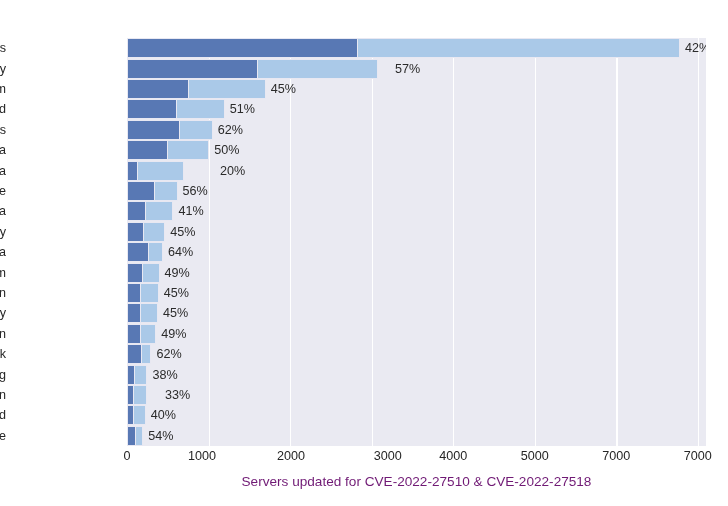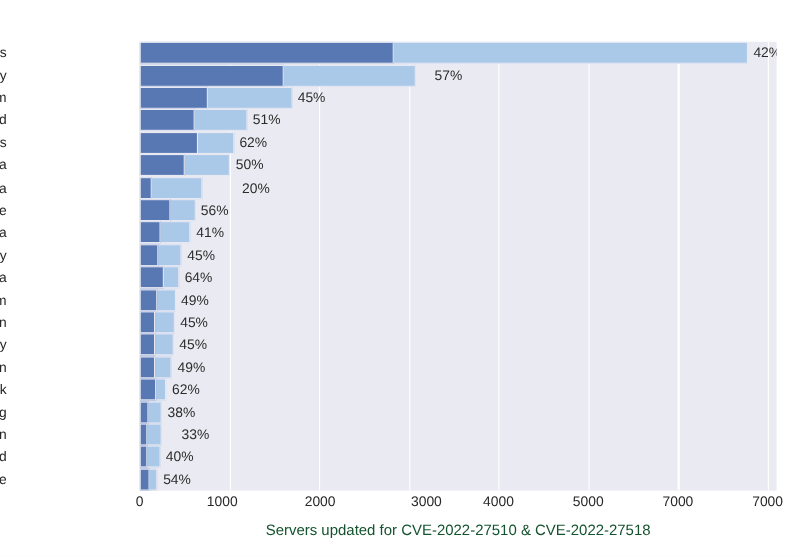--- a/index.html
+++ b/index.html
@@ -117,21 +117,21 @@
     transform: translateX(-50%);
     white-space: nowrap;
   }
   #x-axis-title {
     position: absolute;
     left: 127px;
     top: 474px;
     width: 579px;
     text-align: center;
     font-size: 13.6px;
-    color: #14532d;
+    color: #701a75;
     white-space: nowrap;
   }
   
   #legend {
     position: absolute;
     left: 499px;
     top: 404px;
     height: 30px;
     display: flex;
     align-items: center;

